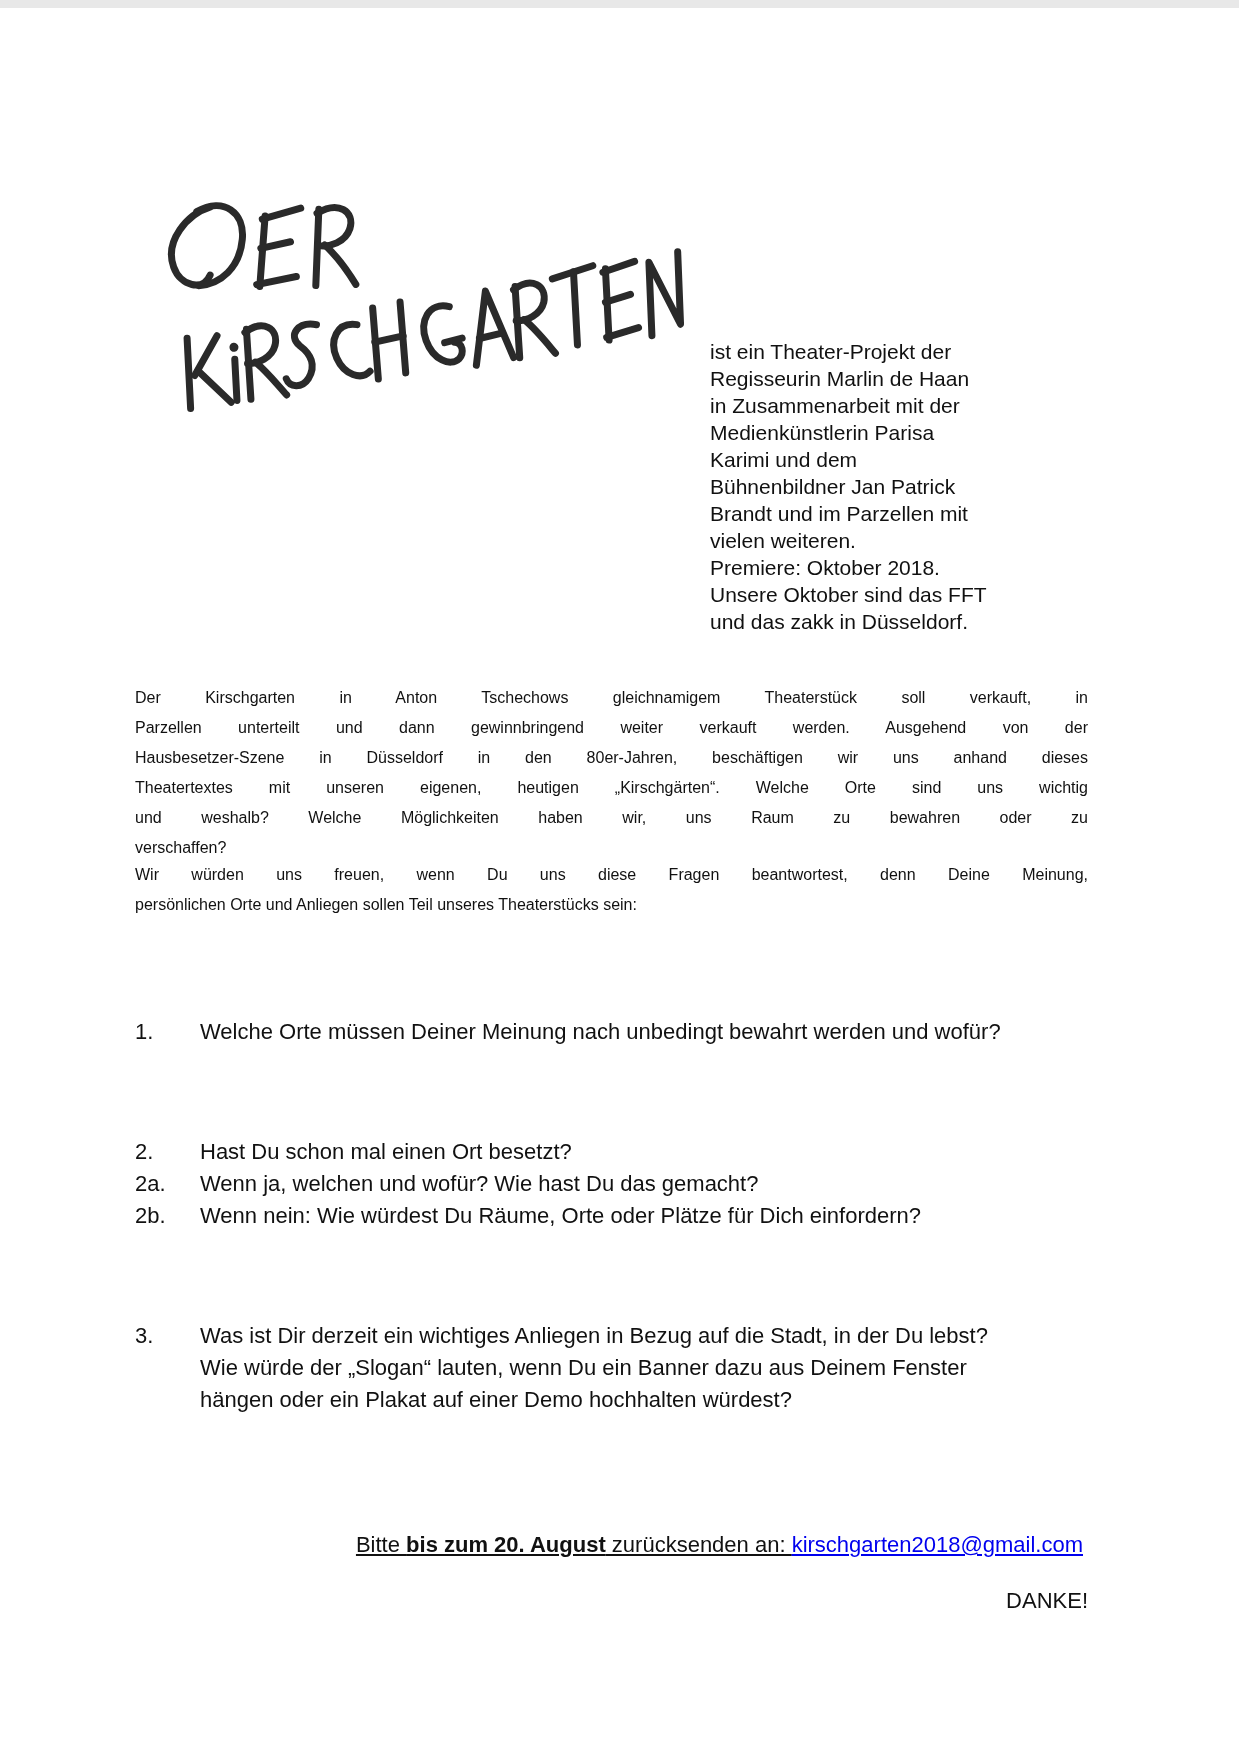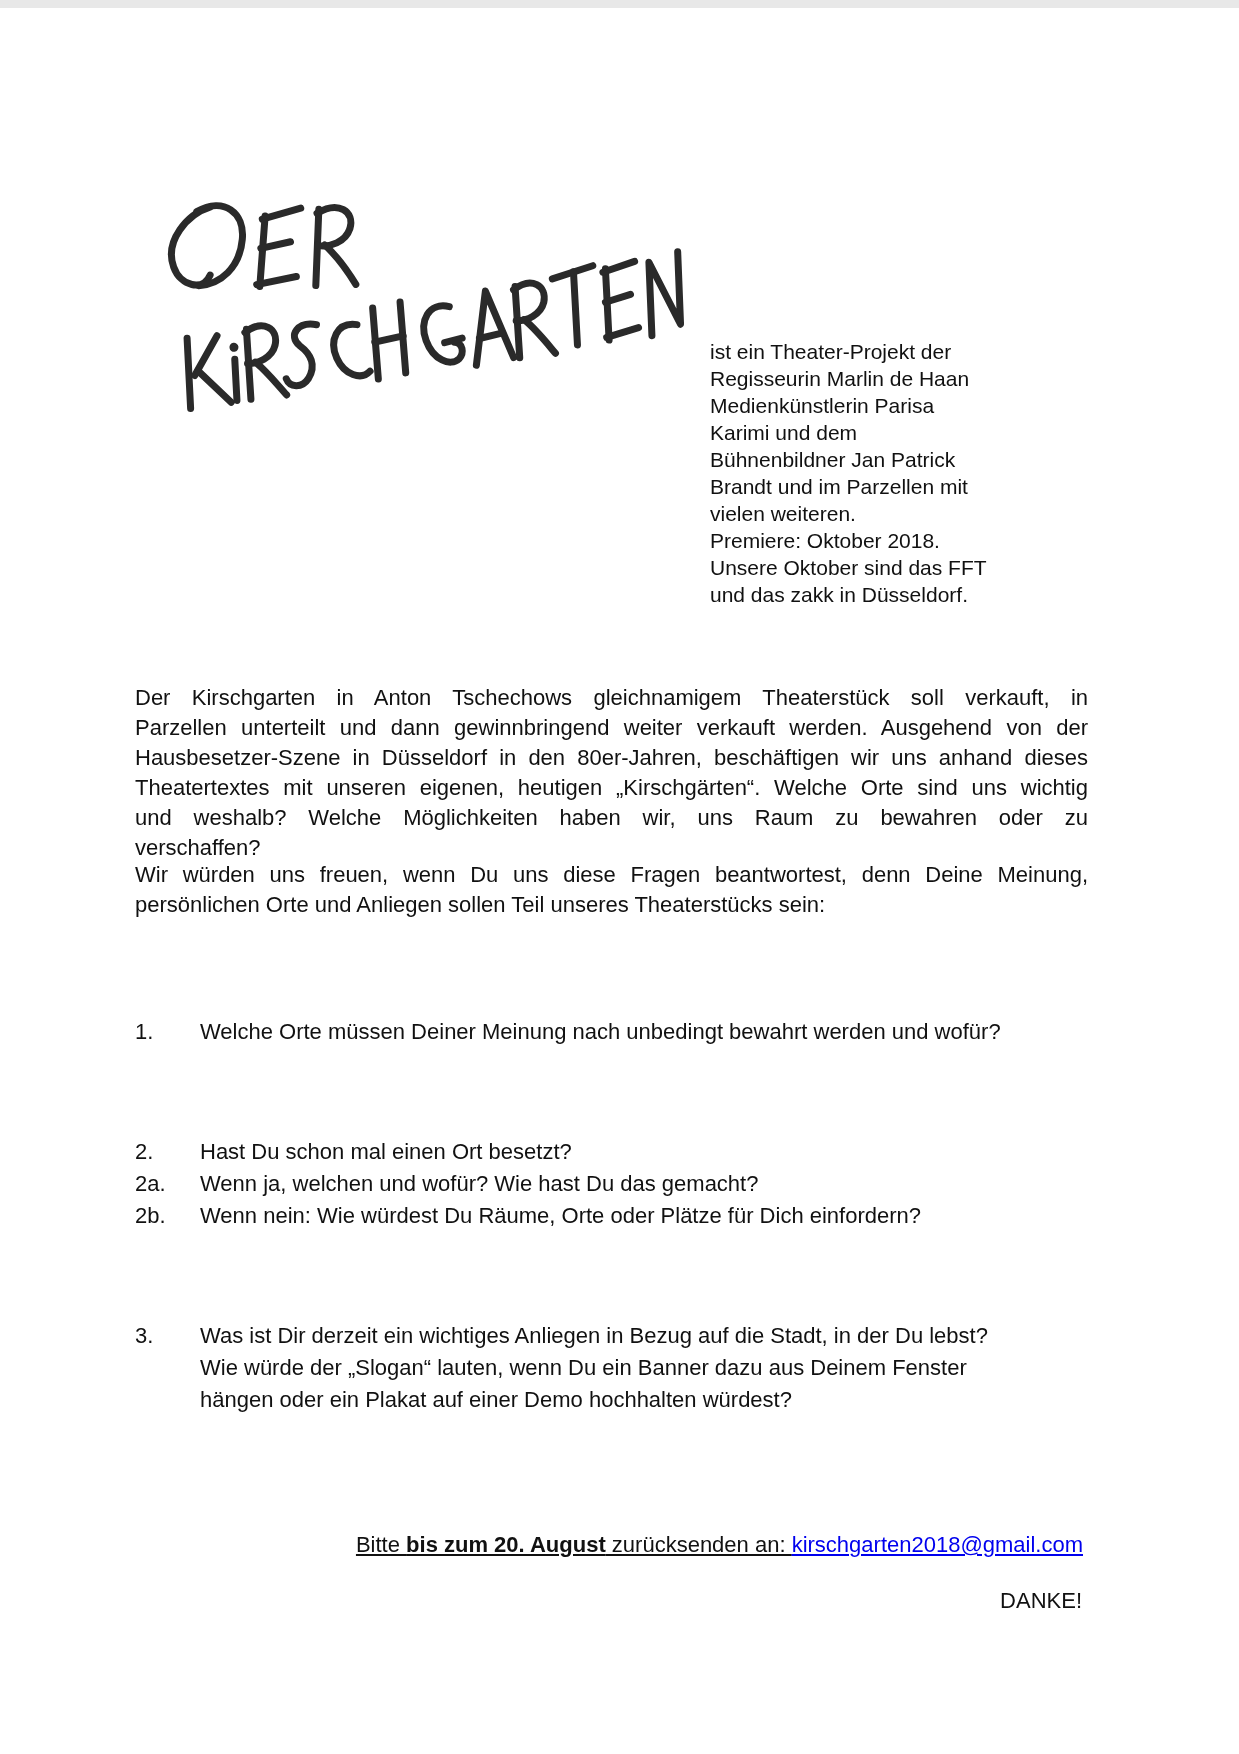--- a/index.html
+++ b/index.html
@@ -13,41 +13,41 @@
   
   .logo-svg { position:absolute; left:145px; top:180px; width:560px; height:250px; }
   .logo-stroke { fill:none; stroke:#2a2a2a; stroke-width:7; stroke-linecap:round; stroke-linejoin:round; }
   .logo-dot { fill:#2a2a2a; stroke:none; }
 
   
   .intro { left:710px; top:330px; width:380px; font-size:21px; line-height:27px; }
   .intro div { white-space:nowrap; }
 
   
-  .par { left:135px; width:953px; font-size:22px; line-height:30px; }
+  .par { left:135px; width:953px; font-size:16px; line-height:30px; }
   .par div { text-align:justify; text-align-last:justify; }
   .par div:last-child { text-align-last:left; }
   .para1 { top:675px; }
   .para2 { top:852px; }
 
   
   .q-block { left:135px; width:955px; font-size:22px; line-height:32px; }
   .q-row { display:flex; }
   .q-num { width:65px; flex-shrink:0; }
   .q-text { flex:1; }
   .q1 { top:1008px; }
   .q2 { top:1128px; }
   .q3 { top:1312px; }
   .q3 .q-lines { width:880px; }
 
   
   .footer-line { left:135px; top:1522px; width:948px; text-align:right; font-size:22px; line-height:30px;text-decoration:underline; }
   .footer-bold { font-weight:bold; }
   .email-link { text-decoration:underline; cursor:pointer; }
-  .thanks { left:129px; top:1578px; width:953px; text-align:right; font-size:22px; line-height:30px; }
+  .thanks { left:135px; top:1578px; width:953px; text-align:right; font-size:22px; line-height:30px; }
 </style>
 </head>
 <body>
 
 <div class="page">
 
   <svg class="logo-svg" viewBox="0 0 560 250" role="img" aria-label="Der Kirschgarten">
     <g transform="translate(6,6) rotate(-3 40 60)">
       <path class="logo-stroke" d="M62,14 C38,20 14,46 22,72 C28,92 50,98 58,82" stroke="#2a2a2a"></path>
       <path class="logo-stroke" d="M48,18 C76,4 96,22 92,48 C88,76 68,92 46,92" stroke="#2a2a2a"></path>
@@ -86,20 +86,21 @@
       <path class="logo-stroke" d="M431,25 L464,19" stroke="#2a2a2a"></path>
       <path class="logo-stroke" d="M429,55 L455,51" stroke="#2a2a2a"></path>
       <path class="logo-stroke" d="M425,90 L458,85" stroke="#2a2a2a"></path>
       <path class="logo-stroke" d="M470,95 L478,22 L500,88 L508,16" stroke="#2a2a2a"></path>
     </g>
   </svg>
 
   <div class="abs intro">
       <div>ist ein Theater-Projekt der</div>
       <div>Regisseurin Marlin de Haan</div>
+      <div>in Zusammenarbeit mit der</div>
       <div>Medienkünstlerin Parisa</div>
       <div>Karimi und dem</div>
       <div>Bühnenbildner Jan Patrick</div>
       <div>Brandt und im Parzellen mit</div>
       <div>vielen weiteren.</div>
       <div>Premiere: Oktober 2018.</div>
       <div>Unsere Oktober sind das FFT</div>
       <div>und das zakk in Düsseldorf.</div>
     </div>
 

